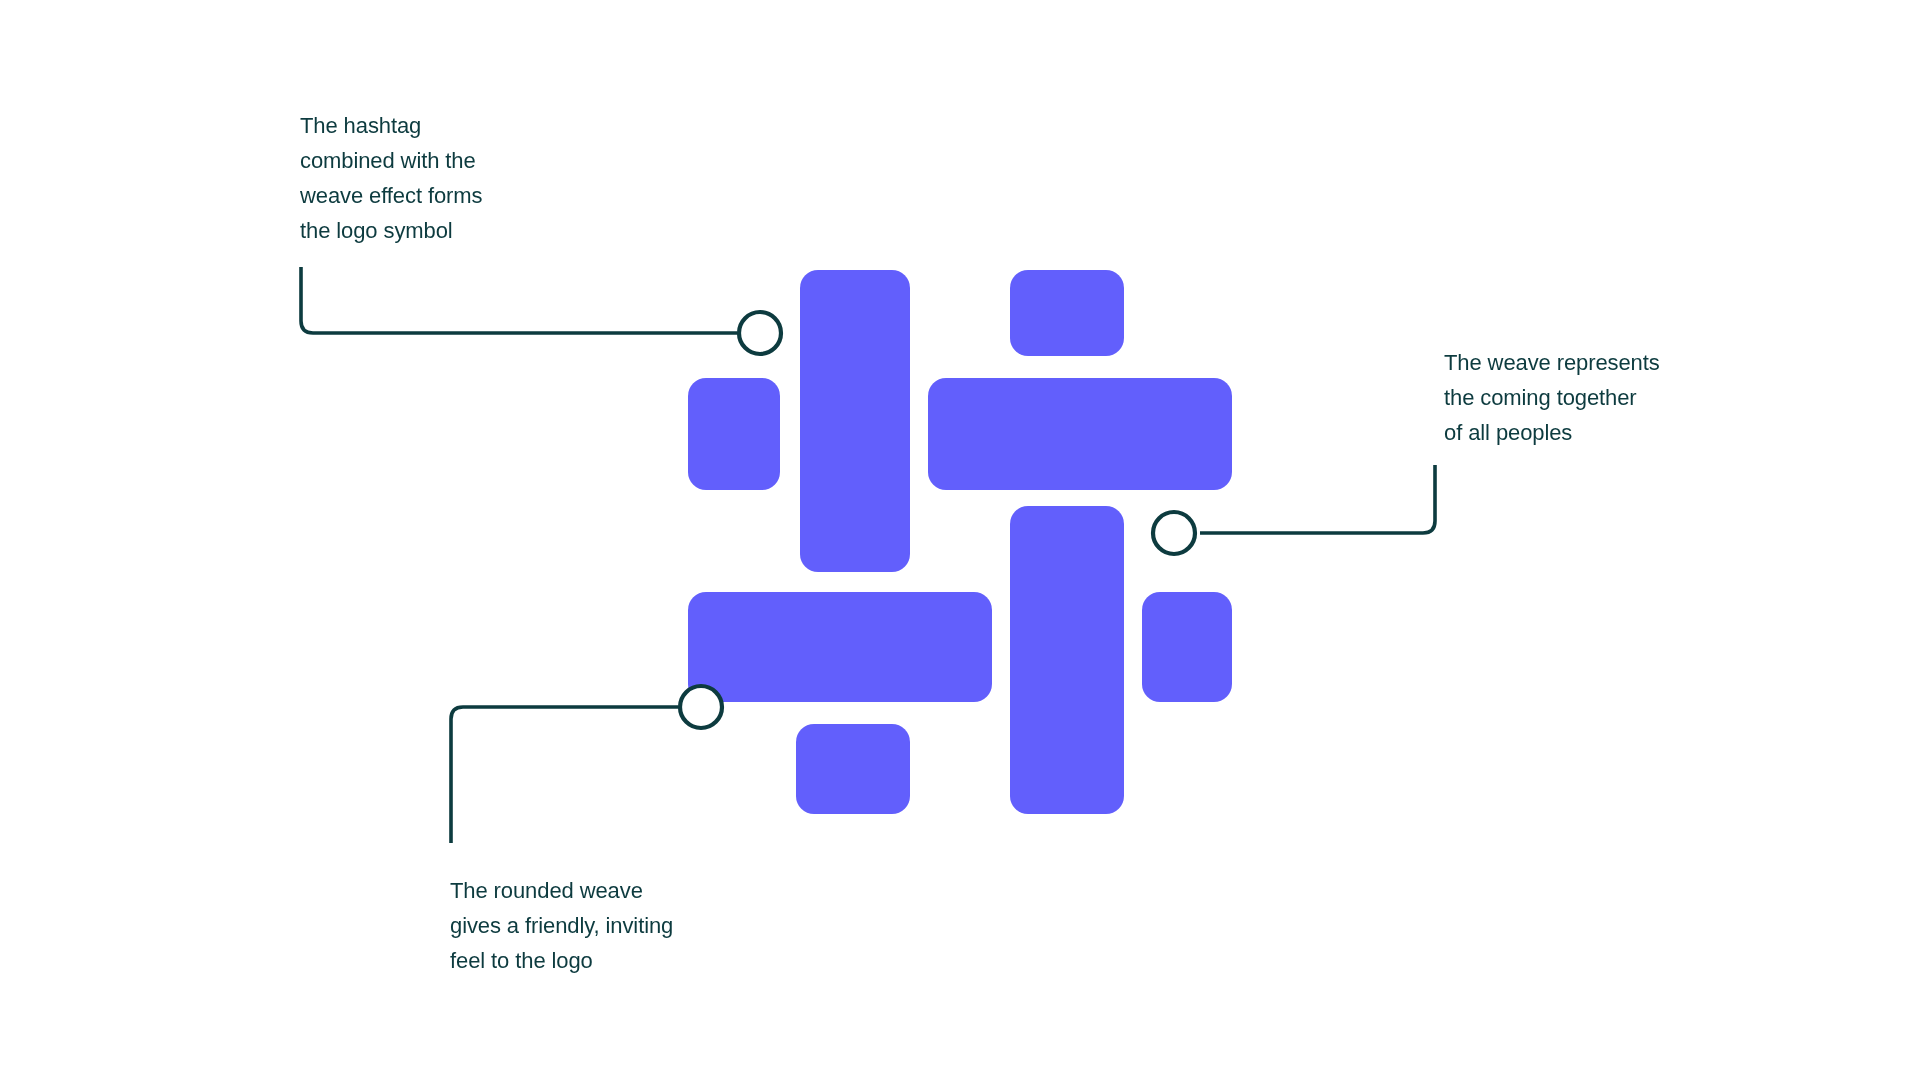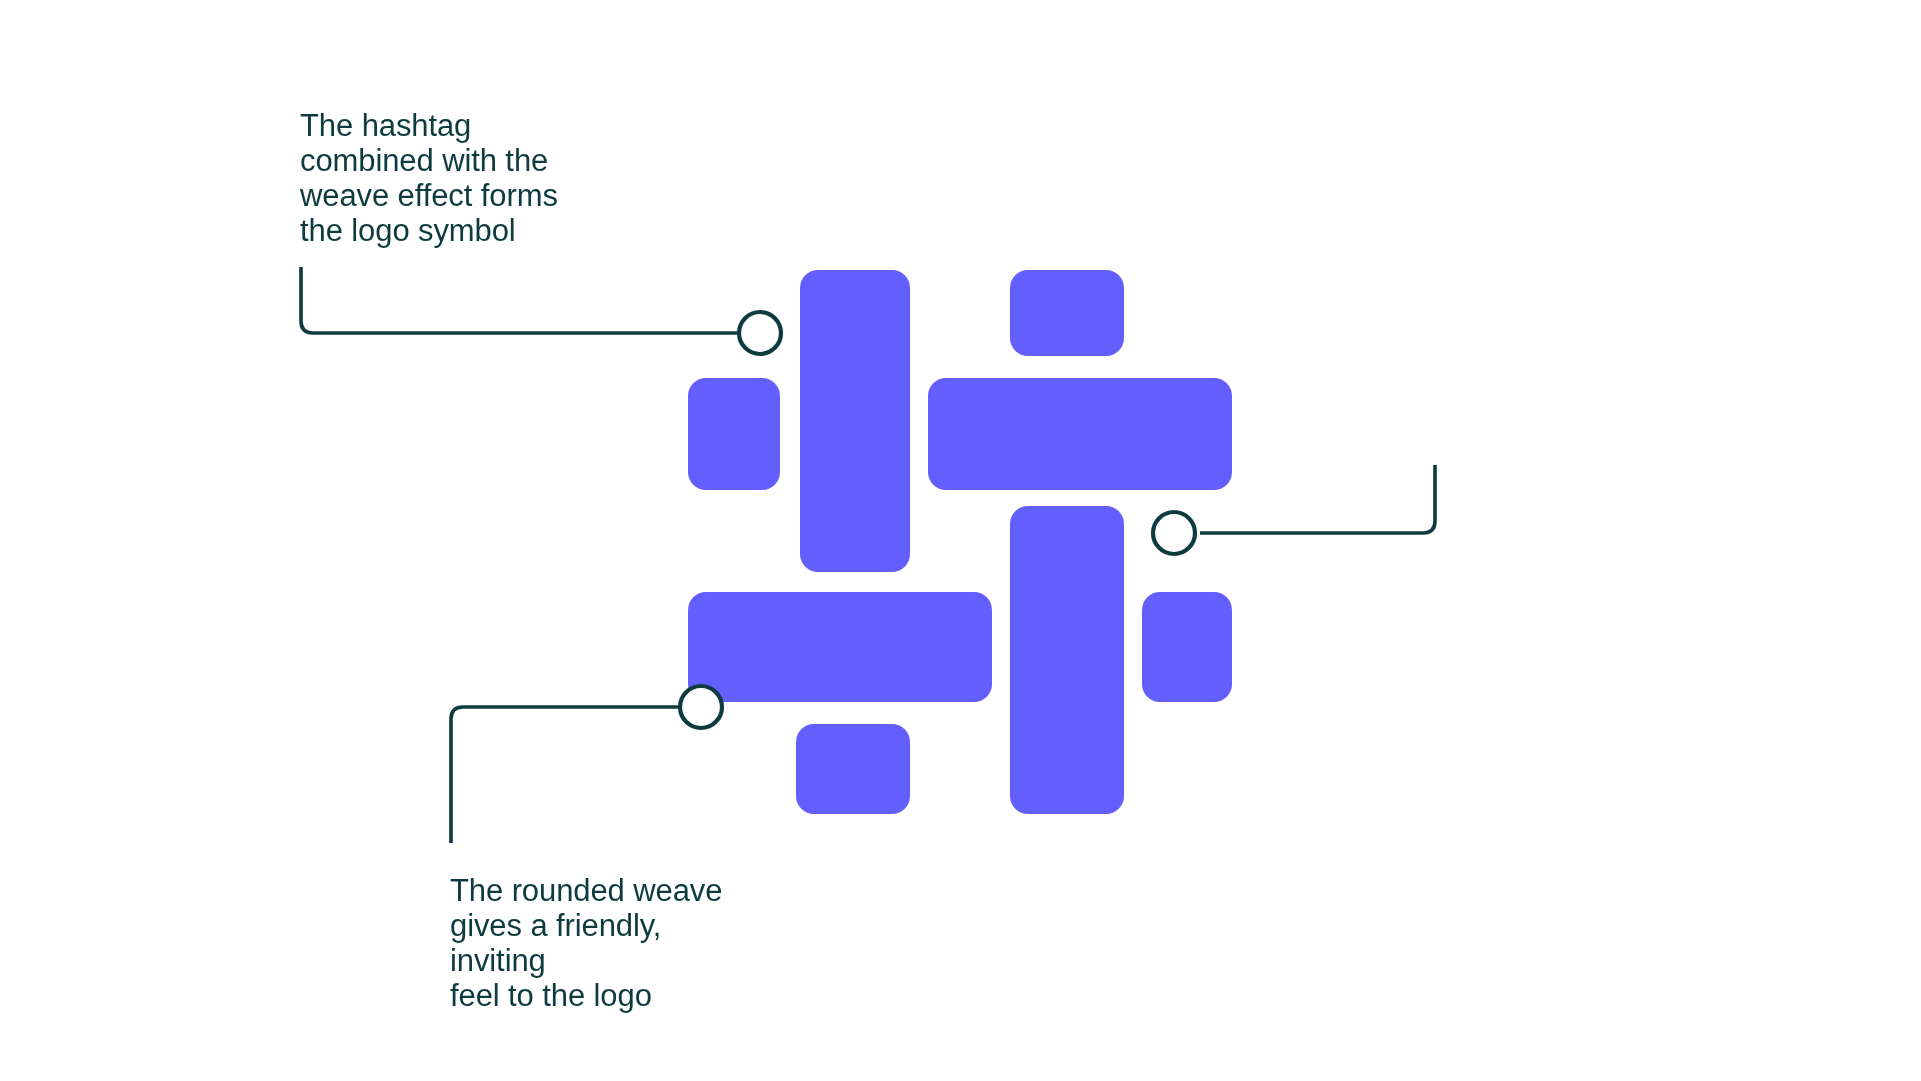--- a/index.html
+++ b/index.html
@@ -21,21 +21,21 @@
     top: 0;
     width: 1921px;
     height: 1081px;
   }
 
   
   .annotation {
     position: absolute;
     color: #0d3b3f;
     font-family: "Liberation Sans", sans-serif;
-    font-size: 31px;
+    font-size: 22px;
     line-height: 35px;
     letter-spacing: -0.1px;
     white-space: pre-line;
     font-weight: 400;
   }
   #anno-hashtag   { left: 300px;  top: 108px; width: 270px; }
   #anno-weave     { left: 1444px; top: 345px; width: 300px; }
   #anno-rounded   { left: 450px;  top: 873px; width: 300px; }
 
   
@@ -77,18 +77,21 @@
         <circle cx="1174" cy="533" r="21" fill="#ffffff" stroke="#0d3b3f" stroke-width="4.2"></circle>
         <circle cx="701" cy="707" r="21" fill="#ffffff" stroke="#0d3b3f" stroke-width="4.2"></circle>
       </g>
   </svg>
 
   <div class="annotation" id="anno-hashtag">The hashtag
 combined with the
 weave effect forms
 the logo symbol</div>
 
+  <div class="annotation" id="anno-weave">The weave represents
+the coming together
+of all peoples</div>
 
   <div class="annotation" id="anno-rounded">The rounded weave
 gives a friendly, inviting
 feel to the logo</div>
 
 </div>
 
 </body></html>

